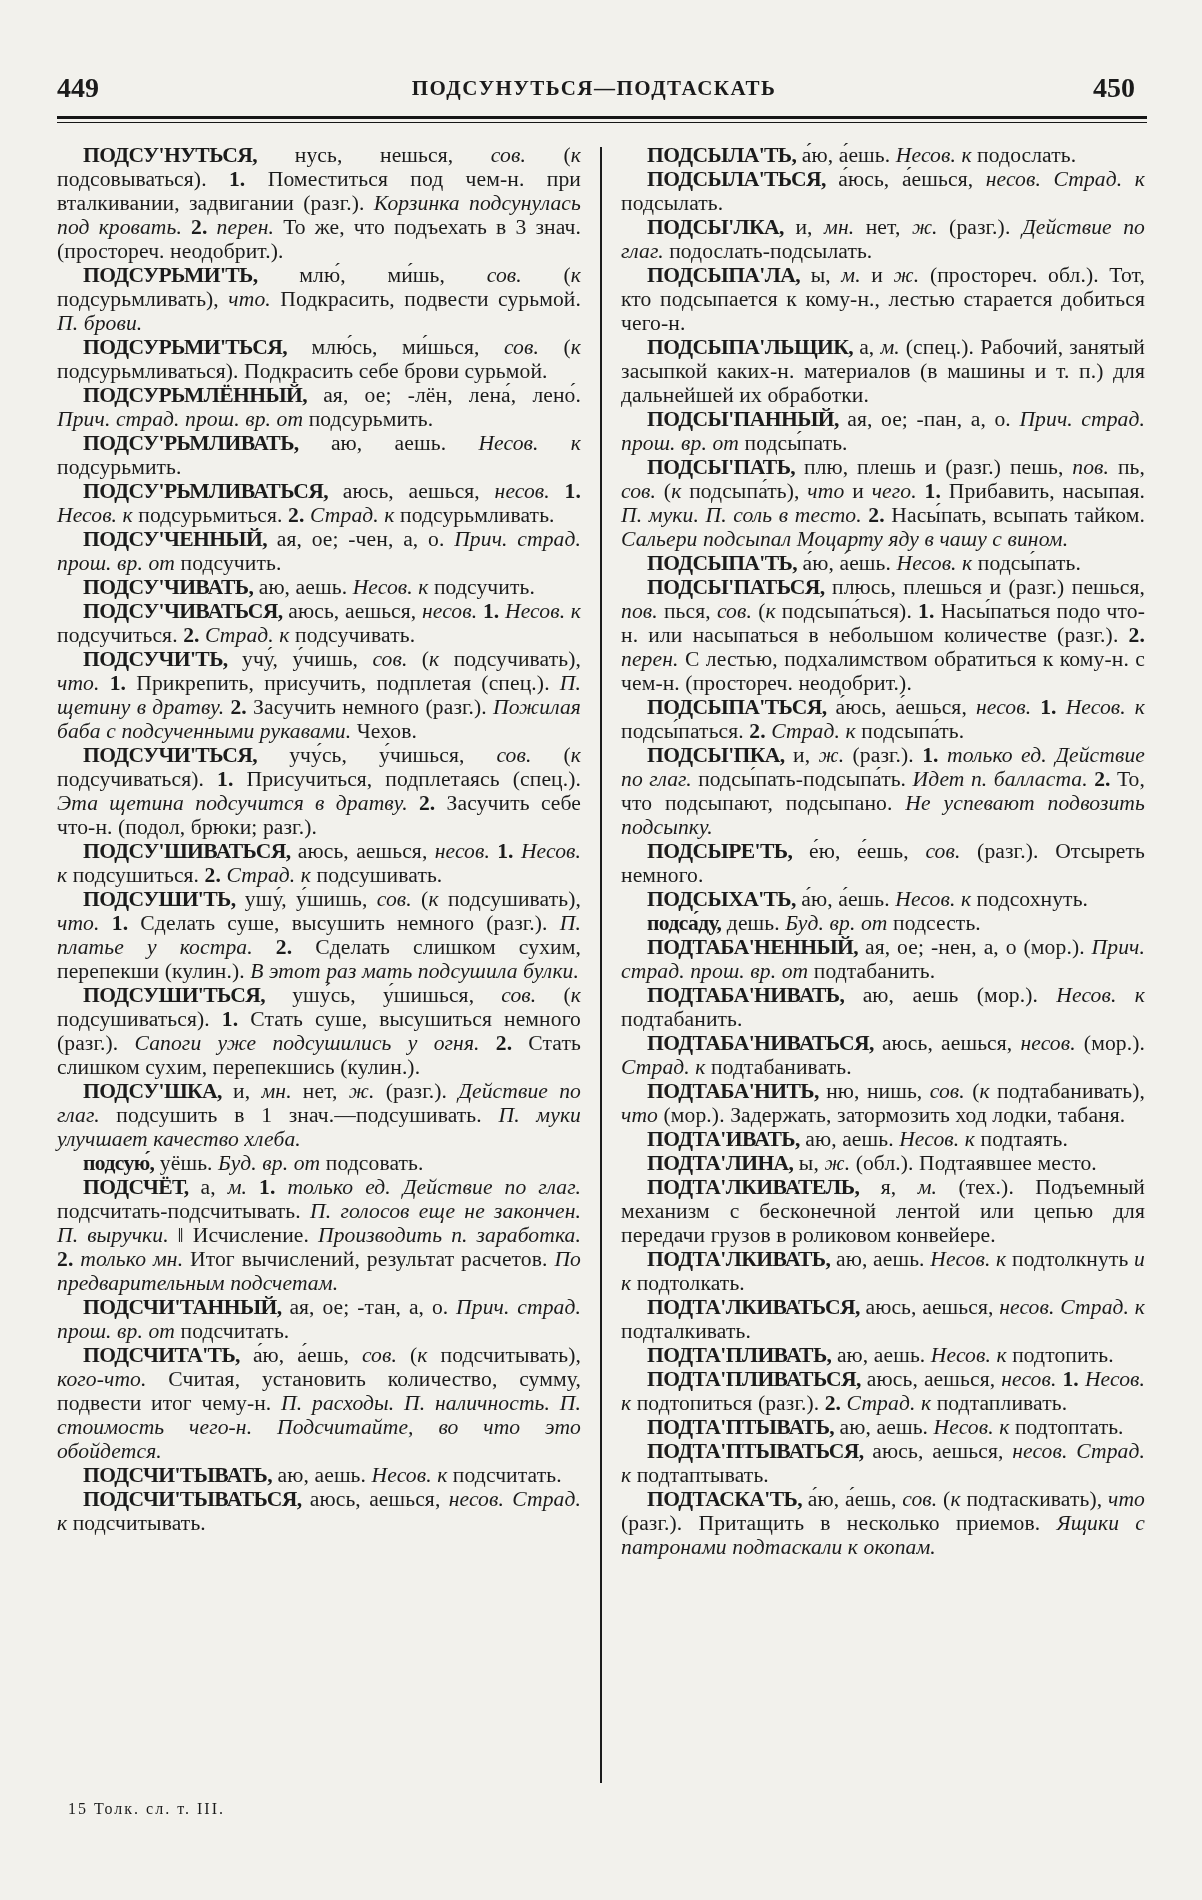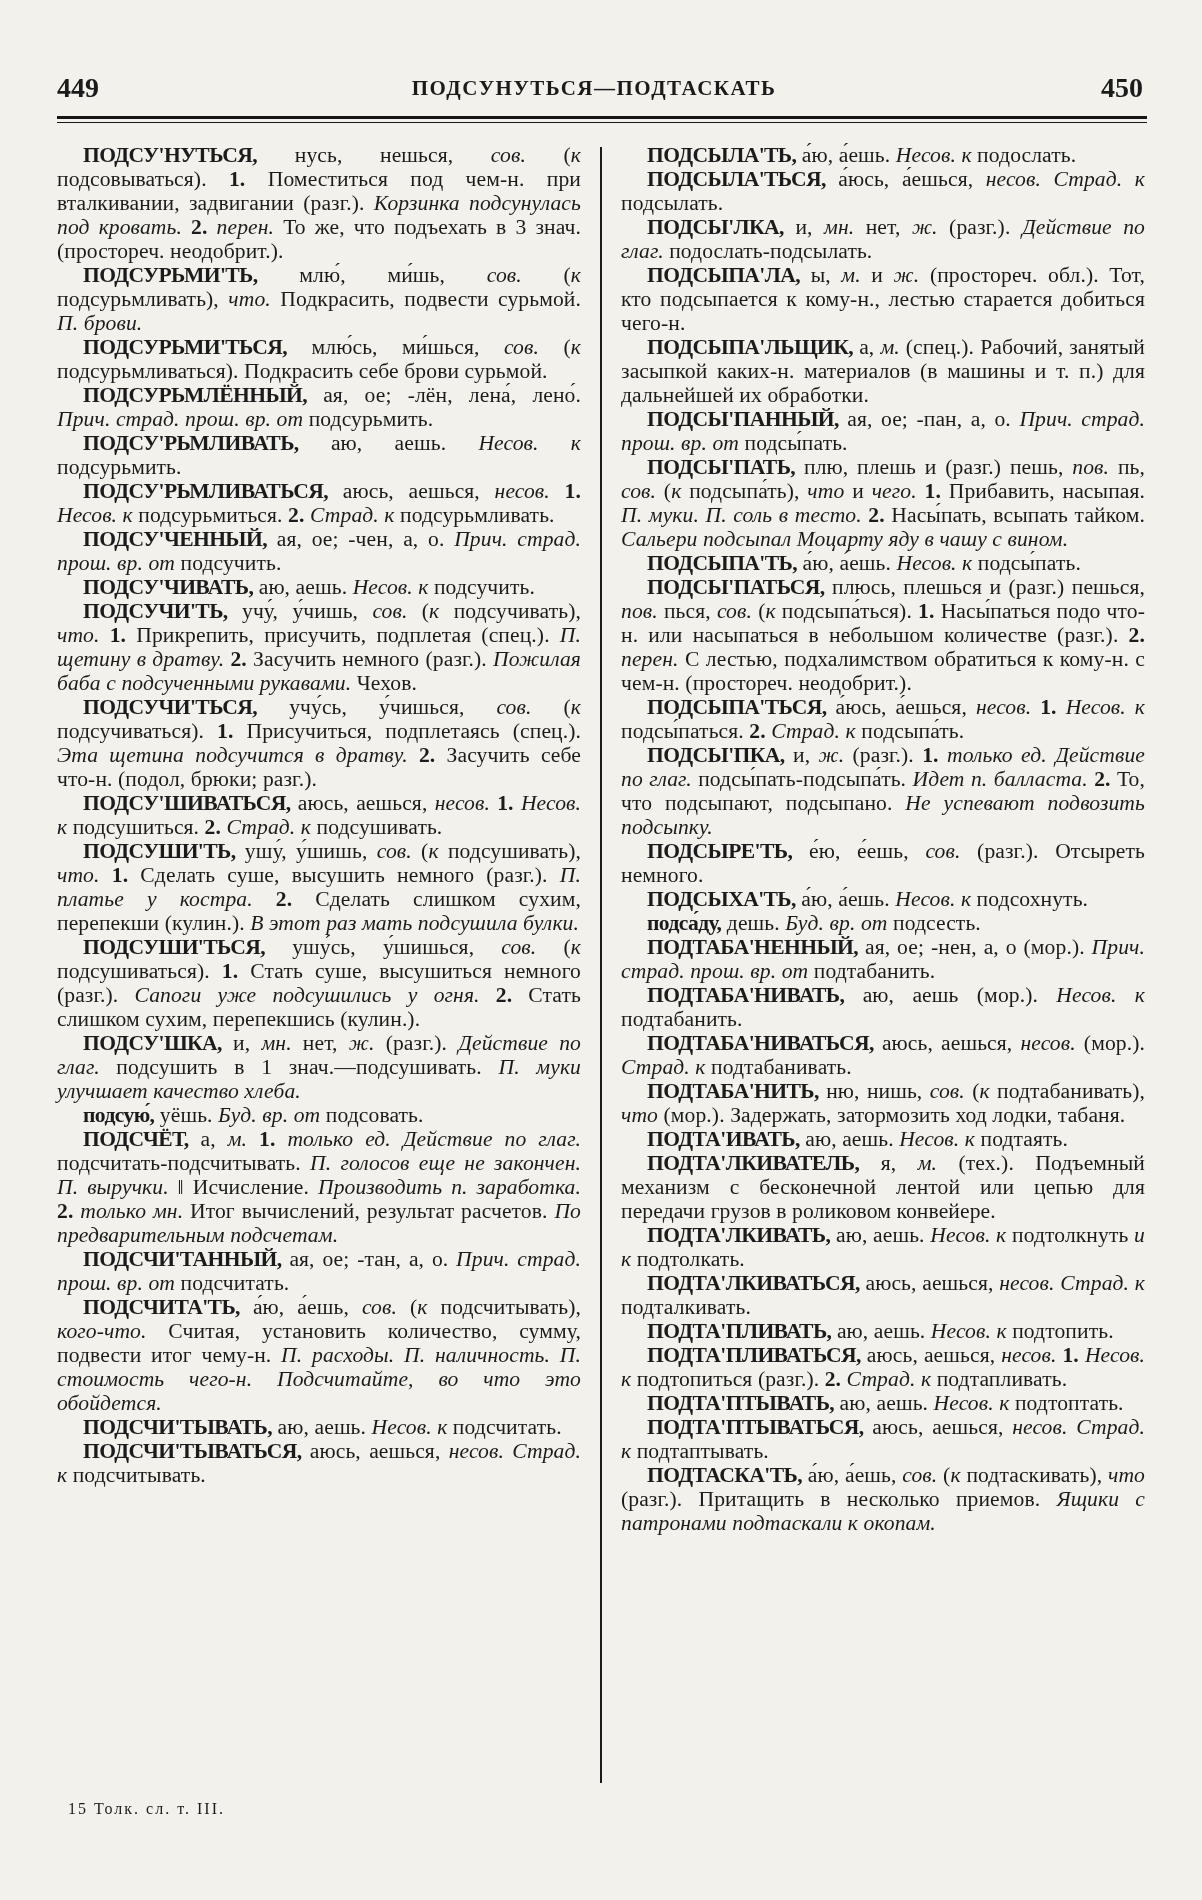--- a/index.html
+++ b/index.html
@@ -8,21 +8,21 @@
     width:1202px;height:1900px;
     background:#f2f1ec;
     color:#1b1b1b;
     font-family:"Liberation Serif","DejaVu Serif",serif;
     overflow:hidden;
   }
   .content{position:absolute;left:57px;top:66px;width:1090px;}
   .header{position:relative;height:44px;}
   .pagenum{font-weight:bold;font-size:28px;line-height:44px;}
   .pagenum.left{position:absolute;left:0;top:0;}
-  .pagenum.right{position:absolute;right:4px;top:0;}
+  .pagenum.right{position:absolute;right:12px;top:0;}
   .running-title{
     position:absolute;left:0;right:16px;top:10px;
     text-align:center;font-weight:bold;font-size:21px;letter-spacing:1.5px;
   }
   .double-rule{
     margin-top:6px;height:3px;
     border-top:3px solid #161616;
     border-bottom:1px solid #161616;
   }
   .columns{display:flex;margin-top:20px;align-items:stretch;min-height:1650px;}
@@ -56,20 +56,21 @@
     <div class="columns">
       <div class="col">
           <p class="entry"><span class="h">ПОДСУ'НУТЬСЯ,</span><span class="n"> нусь, нешься, </span><span class="i">сов.</span><span class="n"> (</span><span class="i">к</span><span class="n"> подсовываться). </span><span class="b">1.</span><span class="n"> Поместиться под чем-н. при вталкивании, задвигании (разг.). </span><span class="i">Корзинка подсунулась под кровать. </span><span class="b">2.</span><span class="n"> </span><span class="i">перен.</span><span class="n"> То же, что подъехать в 3 знач. (простореч. неодобрит.).</span></p>
           <p class="entry"><span class="h">ПОДСУРЬМИ'ТЬ,</span><span class="n"> млю́, ми́шь, </span><span class="i">сов.</span><span class="n"> (</span><span class="i">к</span><span class="n"> подсурьмливать), </span><span class="i">что.</span><span class="n"> Подкрасить, подвести сурьмой. </span><span class="i">П. брови.</span></p>
           <p class="entry"><span class="h">ПОДСУРЬМИ'ТЬСЯ,</span><span class="n"> млю́сь, ми́шься, </span><span class="i">сов.</span><span class="n"> (</span><span class="i">к</span><span class="n"> подсурьмливаться). Подкрасить себе брови сурьмой.</span></p>
           <p class="entry"><span class="h">ПОДСУРЬМЛЁННЫЙ,</span><span class="n"> ая, ое; -лён, лена́, лено́. </span><span class="i">Прич. страд. прош. вр. от</span><span class="n"> подсурьмить.</span></p>
           <p class="entry"><span class="h">ПОДСУ'РЬМЛИВАТЬ,</span><span class="n"> аю, аешь. </span><span class="i">Несов. к</span><span class="n"> подсурьмить.</span></p>
           <p class="entry"><span class="h">ПОДСУ'РЬМЛИВАТЬСЯ,</span><span class="n"> аюсь, аешься, </span><span class="i">несов.</span><span class="n"> </span><span class="b">1.</span><span class="n"> </span><span class="i">Несов. к</span><span class="n"> подсурьмиться. </span><span class="b">2.</span><span class="n"> </span><span class="i">Страд. к</span><span class="n"> подсурьмливать.</span></p>
           <p class="entry"><span class="h">ПОДСУ'ЧЕННЫЙ,</span><span class="n"> ая, ое; -чен, а, о. </span><span class="i">Прич. страд. прош. вр. от</span><span class="n"> подсучить.</span></p>
           <p class="entry"><span class="h">ПОДСУ'ЧИВАТЬ,</span><span class="n"> аю, аешь. </span><span class="i">Несов. к</span><span class="n"> подсучить.</span></p>
+          <p class="entry"><span class="h">ПОДСУ'ЧИВАТЬСЯ,</span><span class="n"> аюсь, аешься, </span><span class="i">несов.</span><span class="n"> </span><span class="b">1.</span><span class="n"> </span><span class="i">Несов. к</span><span class="n"> подсучиться. </span><span class="b">2.</span><span class="n"> </span><span class="i">Страд. к</span><span class="n"> подсучивать.</span></p>
           <p class="entry"><span class="h">ПОДСУЧИ'ТЬ,</span><span class="n"> учу́, у́чишь, </span><span class="i">сов.</span><span class="n"> (</span><span class="i">к</span><span class="n"> подсучивать), </span><span class="i">что.</span><span class="n"> </span><span class="b">1.</span><span class="n"> Прикрепить, присучить, подплетая (спец.). </span><span class="i">П. щетину в дратву. </span><span class="b">2.</span><span class="n"> Засучить немного (разг.). </span><span class="i">Пожилая баба с подсученными рукавами.</span><span class="n"> Чехов.</span></p>
           <p class="entry"><span class="h">ПОДСУЧИ'ТЬСЯ,</span><span class="n"> учу́сь, у́чишься, </span><span class="i">сов.</span><span class="n"> (</span><span class="i">к</span><span class="n"> подсучиваться). </span><span class="b">1.</span><span class="n"> Присучиться, подплетаясь (спец.). </span><span class="i">Эта щетина подсучится в дратву. </span><span class="b">2.</span><span class="n"> Засучить себе что-н. (подол, брюки; разг.).</span></p>
           <p class="entry"><span class="h">ПОДСУ'ШИВАТЬСЯ,</span><span class="n"> аюсь, аешься, </span><span class="i">несов.</span><span class="n"> </span><span class="b">1.</span><span class="n"> </span><span class="i">Несов. к</span><span class="n"> подсушиться. </span><span class="b">2.</span><span class="n"> </span><span class="i">Страд. к</span><span class="n"> подсушивать.</span></p>
           <p class="entry"><span class="h">ПОДСУШИ'ТЬ,</span><span class="n"> ушу́, у́шишь, </span><span class="i">сов.</span><span class="n"> (</span><span class="i">к</span><span class="n"> подсушивать), </span><span class="i">что.</span><span class="n"> </span><span class="b">1.</span><span class="n"> Сделать суше, высушить немного (разг.). </span><span class="i">П. платье у костра. </span><span class="b">2.</span><span class="n"> Сделать слишком сухим, перепекши (кулин.). </span><span class="i">В этот раз мать подсушила булки.</span></p>
           <p class="entry"><span class="h">ПОДСУШИ'ТЬСЯ,</span><span class="n"> ушу́сь, у́шишься, </span><span class="i">сов.</span><span class="n"> (</span><span class="i">к</span><span class="n"> подсушиваться). </span><span class="b">1.</span><span class="n"> Стать суше, высушиться немного (разг.). </span><span class="i">Сапоги уже подсушились у огня. </span><span class="b">2.</span><span class="n"> Стать слишком сухим, перепекшись (кулин.).</span></p>
           <p class="entry"><span class="h">ПОДСУ'ШКА,</span><span class="n"> и, </span><span class="i">мн.</span><span class="n"> нет, </span><span class="i">ж.</span><span class="n"> (разг.). </span><span class="i">Действие по глаг.</span><span class="n"> подсушить в 1 знач.—подсушивать. </span><span class="i">П. муки улучшает качество хлеба.</span></p>
           <p class="entry"><span class="h">подсую́,</span><span class="n"> уёшь. </span><span class="i">Буд. вр. от</span><span class="n"> подсовать.</span></p>
           <p class="entry"><span class="h">ПОДСЧЁТ,</span><span class="n"> а, </span><span class="i">м.</span><span class="n"> </span><span class="b">1.</span><span class="n"> </span><span class="i">только ед. Действие по глаг.</span><span class="n"> подсчитать-подсчитывать. </span><span class="i">П. голосов еще не закончен. П. выручки.</span><span class="n"> ‖ Исчисление. </span><span class="i">Производить п. заработка. </span><span class="b">2.</span><span class="n"> </span><span class="i">только мн.</span><span class="n"> Итог вычислений, результат расчетов. </span><span class="i">По предварительным подсчетам.</span></p>
           <p class="entry"><span class="h">ПОДСЧИ'ТАННЫЙ,</span><span class="n"> ая, ое; -тан, а, о. </span><span class="i">Прич. страд. прош. вр. от</span><span class="n"> подсчитать.</span></p>
           <p class="entry"><span class="h">ПОДСЧИТА'ТЬ,</span><span class="n"> а́ю, а́ешь, </span><span class="i">сов.</span><span class="n"> (</span><span class="i">к</span><span class="n"> подсчитывать), </span><span class="i">кого-что.</span><span class="n"> Считая, установить количество, сумму, подвести итог чему-н. </span><span class="i">П. расходы. П. наличность. П. стоимость чего-н. Подсчитайте, во что это обойдется.</span></p>
@@ -90,20 +91,21 @@
           <p class="entry"><span class="h">ПОДСЫПА'ТЬСЯ,</span><span class="n"> а́юсь, а́ешься, </span><span class="i">несов.</span><span class="n"> </span><span class="b">1.</span><span class="n"> </span><span class="i">Несов. к</span><span class="n"> подсы́паться. </span><span class="b">2.</span><span class="n"> </span><span class="i">Страд. к</span><span class="n"> подсыпа́ть.</span></p>
           <p class="entry"><span class="h">ПОДСЫ'ПКА,</span><span class="n"> и, </span><span class="i">ж.</span><span class="n"> (разг.). </span><span class="b">1.</span><span class="n"> </span><span class="i">только ед. Действие по глаг.</span><span class="n"> подсы́пать-подсыпа́ть. </span><span class="i">Идет п. балласта. </span><span class="b">2.</span><span class="n"> То, что подсыпают, подсыпано. </span><span class="i">Не успевают подвозить подсыпку.</span></p>
           <p class="entry"><span class="h">ПОДСЫРЕ'ТЬ,</span><span class="n"> е́ю, е́ешь, </span><span class="i">сов.</span><span class="n"> (разг.). Отсыреть немного.</span></p>
           <p class="entry"><span class="h">ПОДСЫХА'ТЬ,</span><span class="n"> а́ю, а́ешь. </span><span class="i">Несов. к</span><span class="n"> подсохнуть.</span></p>
           <p class="entry"><span class="h">подса́ду,</span><span class="n"> дешь. </span><span class="i">Буд. вр. от</span><span class="n"> подсесть.</span></p>
           <p class="entry"><span class="h">ПОДТАБА'НЕННЫЙ,</span><span class="n"> ая, ое; -нен, а, о (мор.). </span><span class="i">Прич. страд. прош. вр. от</span><span class="n"> подтабанить.</span></p>
           <p class="entry"><span class="h">ПОДТАБА'НИВАТЬ,</span><span class="n"> аю, аешь (мор.). </span><span class="i">Несов. к</span><span class="n"> подтабанить.</span></p>
           <p class="entry"><span class="h">ПОДТАБА'НИВАТЬСЯ,</span><span class="n"> аюсь, аешься, </span><span class="i">несов.</span><span class="n"> (мор.). </span><span class="i">Страд. к</span><span class="n"> подтабанивать.</span></p>
           <p class="entry"><span class="h">ПОДТАБА'НИТЬ,</span><span class="n"> ню, нишь, </span><span class="i">сов.</span><span class="n"> (</span><span class="i">к</span><span class="n"> подтабанивать), </span><span class="i">что</span><span class="n"> (мор.). Задержать, затормозить ход лодки, табаня.</span></p>
           <p class="entry"><span class="h">ПОДТА'ИВАТЬ,</span><span class="n"> аю, аешь. </span><span class="i">Несов. к</span><span class="n"> подтаять.</span></p>
+          <p class="entry"><span class="h">ПОДТА'ЛИНА,</span><span class="n"> ы, </span><span class="i">ж.</span><span class="n"> (обл.). Подтаявшее место.</span></p>
           <p class="entry"><span class="h">ПОДТА'ЛКИВАТЕЛЬ,</span><span class="n"> я, </span><span class="i">м.</span><span class="n"> (тех.). Подъемный механизм с бесконечной лентой или цепью для передачи грузов в роликовом конвейере.</span></p>
           <p class="entry"><span class="h">ПОДТА'ЛКИВАТЬ,</span><span class="n"> аю, аешь. </span><span class="i">Несов. к</span><span class="n"> подтолкнуть </span><span class="i">и к</span><span class="n"> подтолкать.</span></p>
           <p class="entry"><span class="h">ПОДТА'ЛКИВАТЬСЯ,</span><span class="n"> аюсь, аешься, </span><span class="i">несов. Страд. к</span><span class="n"> подталкивать.</span></p>
           <p class="entry"><span class="h">ПОДТА'ПЛИВАТЬ,</span><span class="n"> аю, аешь. </span><span class="i">Несов. к</span><span class="n"> подтопить.</span></p>
           <p class="entry"><span class="h">ПОДТА'ПЛИВАТЬСЯ,</span><span class="n"> аюсь, аешься, </span><span class="i">несов.</span><span class="n"> </span><span class="b">1.</span><span class="n"> </span><span class="i">Несов. к</span><span class="n"> подтопиться (разг.). </span><span class="b">2.</span><span class="n"> </span><span class="i">Страд. к</span><span class="n"> подтапливать.</span></p>
           <p class="entry"><span class="h">ПОДТА'ПТЫВАТЬ,</span><span class="n"> аю, аешь. </span><span class="i">Несов. к</span><span class="n"> подтоптать.</span></p>
           <p class="entry"><span class="h">ПОДТА'ПТЫВАТЬСЯ,</span><span class="n"> аюсь, аешься, </span><span class="i">несов. Страд. к</span><span class="n"> подтаптывать.</span></p>
           <p class="entry"><span class="h">ПОДТАСКА'ТЬ,</span><span class="n"> а́ю, а́ешь, </span><span class="i">сов.</span><span class="n"> (</span><span class="i">к</span><span class="n"> подтаскивать), </span><span class="i">что</span><span class="n"> (разг.). Притащить в несколько приемов. </span><span class="i">Ящики с патронами подтаскали к окопам.</span></p>
         </div>
     </div>

